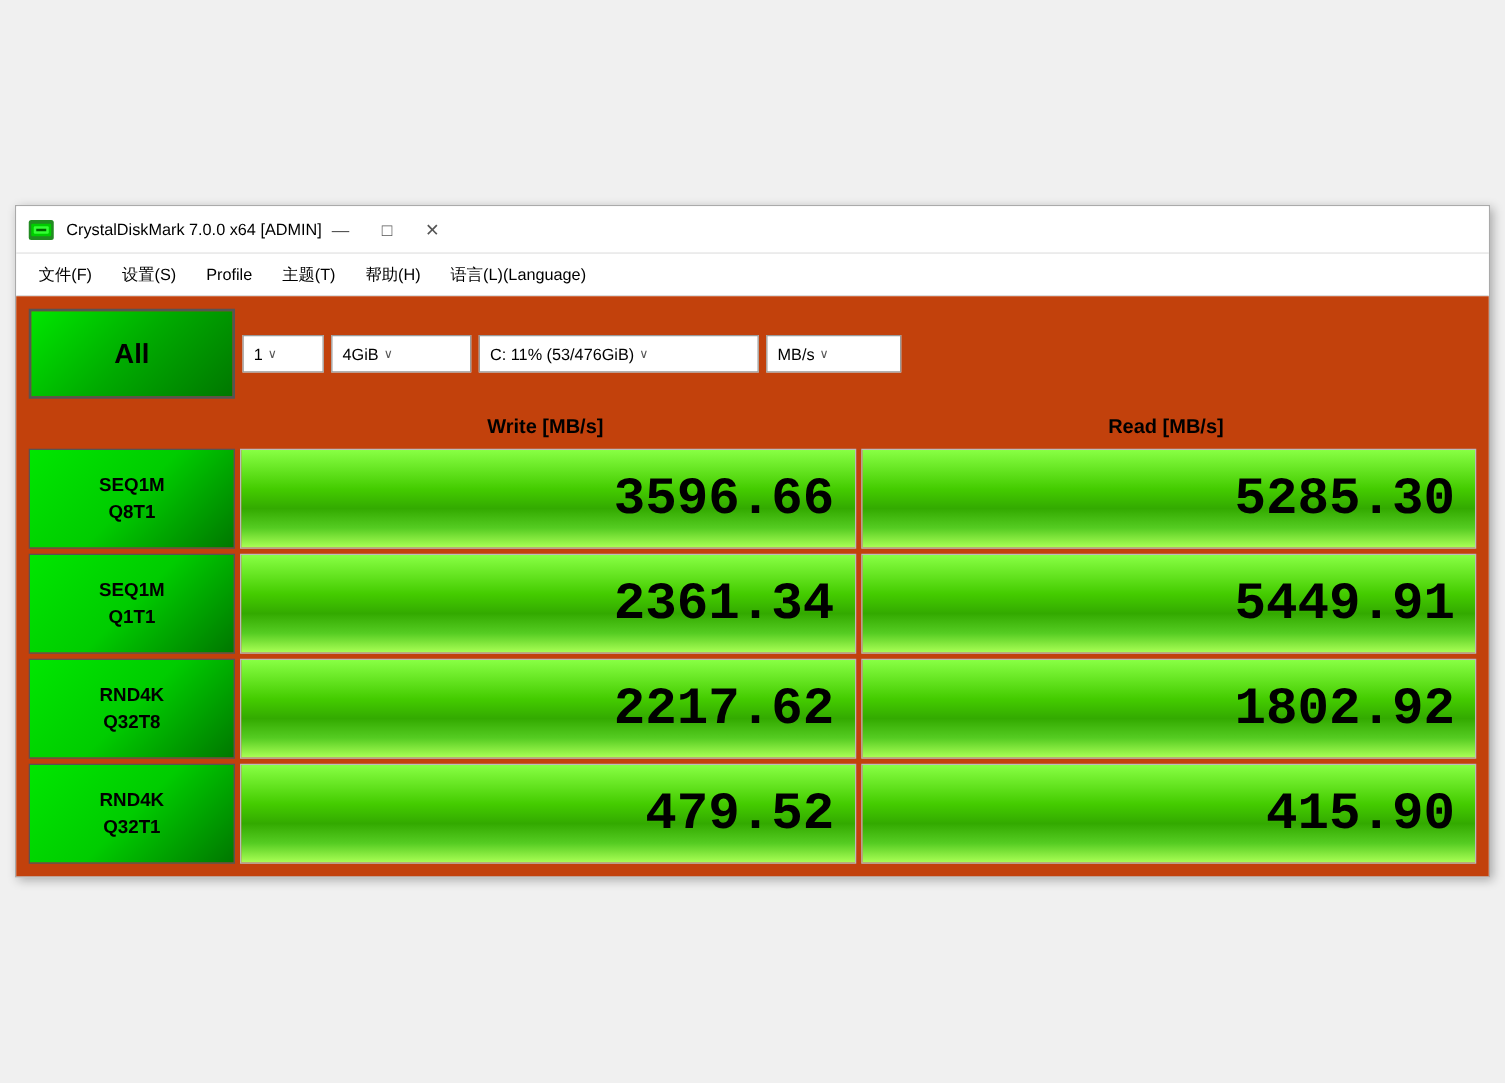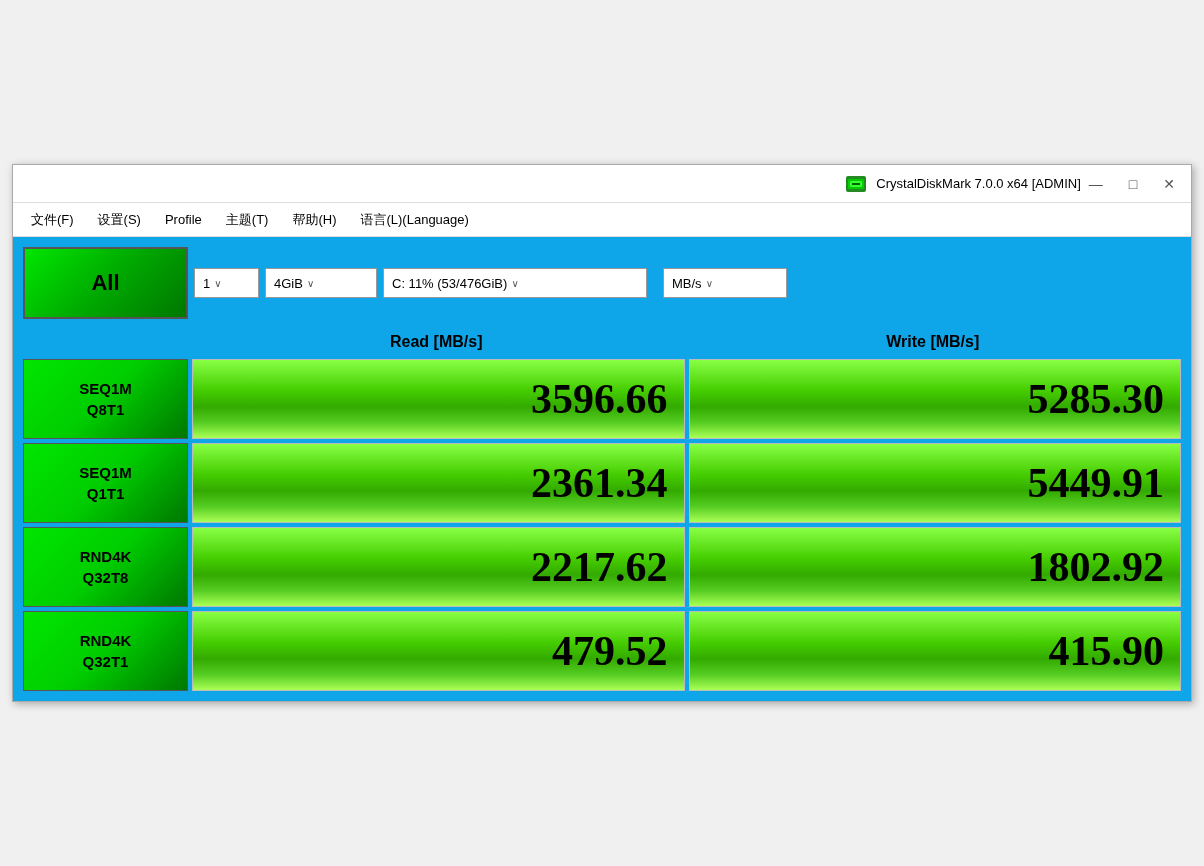--- a/index.html
+++ b/index.html
@@ -20,21 +20,21 @@
       background: #ffffff;
       border: 1px solid #aaa;
       box-shadow: 2px 2px 8px rgba(0,0,0,0.3);
     }
 
     
     .title-bar {
       background: #ffffff;
       display: flex;
       align-items: center;
-      justify-content: flex-end;
+      justify-content: flex-start;
       padding: 6px 8px;
       border-bottom: 1px solid #ddd;
       height: 38px;
     }
 
     .title-bar-left {
       display: flex;
       align-items: center;
       gap: 8px;
     }
@@ -81,21 +81,21 @@
       font-size: 13px;
       color: #000;
       padding: 3px 10px;
       cursor: pointer;
       border-radius: 2px;
     }
 
     
     .main-content {
       padding: 10px;
-      background: #0ea5e9;
+      background: #c2410c;
     }
 
     
     .controls-row {
       display: flex;
       align-items: center;
       gap: 6px;
       margin-bottom: 10px;
     }
 
@@ -121,22 +121,22 @@
       padding: 4px 8px;
       background: #fff;
       cursor: pointer;
       font-size: 13px;
       height: 30px;
       gap: 4px;
     }
 
     .dropdown-1 { width: 65px; }
     .dropdown-2 { width: 112px; }
-    .dropdown-3 { width: 264px; text-align: right; }
-    .dropdown-4 { width: 124px; margin-left: 10px; }
+    .dropdown-3 { width: 224px; text-align: right; }
+    .dropdown-4 { width: 108px; }
 
     .chevron {
       font-size: 10px;
       color: #555;
     }
 
     
     .header-row {
       display: grid;
       grid-template-columns: 165px 1fr 1fr;
@@ -181,21 +181,21 @@
     .value-cell {
       border: 1px solid #bbb;
       background: linear-gradient(to bottom, #88ff44 0%, #44cc00 40%, #33aa00 60%, #55cc22 80%, #aaff55 100%);
       display: flex;
       align-items: center;
       justify-content: flex-end;
       padding-right: 16px;
       font-size: 42px;
       font-weight: 900;
       color: #000;
-      font-family: Liberation Serif, serif;
+      font-family: Liberation Mono, monospace;
       padding-left: 24px;
     }
 
     
     .bottom-bar {
       height: 50px;
       background: #fff;
       border-top: 1px solid #ddd;
       margin-top: 10px;
       display: flex;
@@ -263,22 +263,22 @@
       </div>
 
       <div class="dropdown dropdown-4">
         <span>MB/s</span>
         <span class="chevron">∨</span>
       </div>
     </div>
 
     <div class="header-row">
       <div class="header-cell"></div>
+      <div class="header-cell">Write [MB/s]</div>
       <div class="header-cell">Read [MB/s]</div>
-      <div class="header-cell">Write [MB/s]</div>
     </div>
 
     <div class="data-rows">
 
       <div class="data-row">
         <div class="row-label">
           <span>SEQ1M</span>
           <span>Q8T1</span>
         </div>
         <div class="value-cell">3596.66</div>

